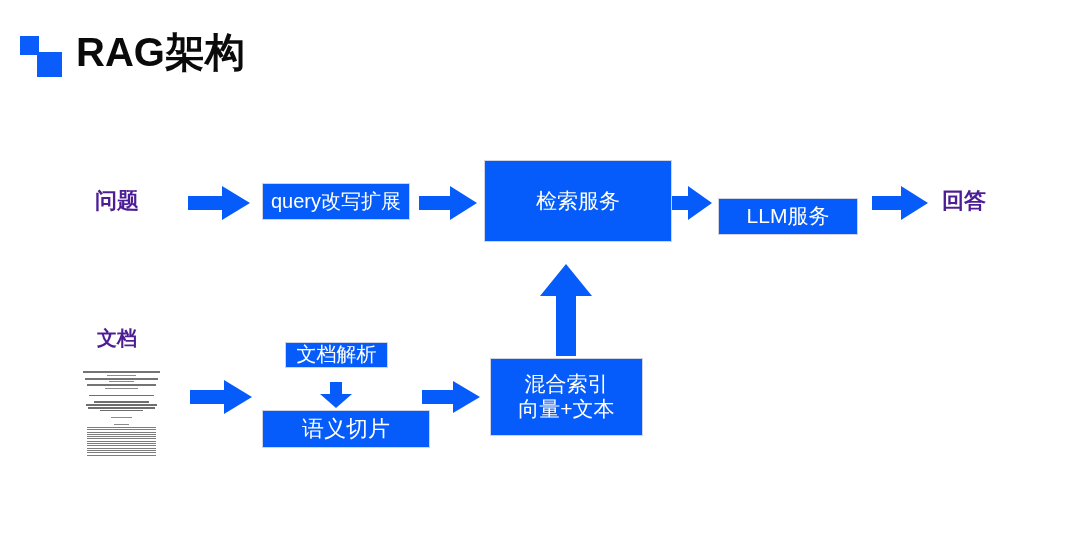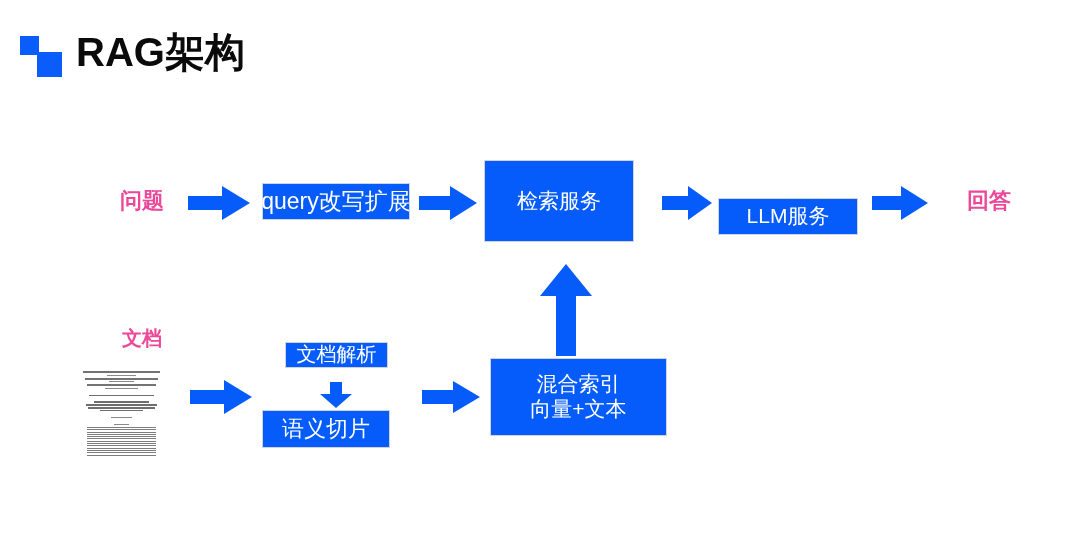--- a/index.html
+++ b/index.html
@@ -74,25 +74,24 @@
     line-height: 1.18;
     white-space: nowrap;
   }
   .node .line {
     display: block;
   }
 
   
   .plain-label {
     position: absolute;
-    color: #ec4899;
+    color: #4c1d95;
     font-weight: bold;
     white-space: nowrap;
     line-height: 1;
-    margin-left: 25px;
   }
 
   
   .arrow {
     position: absolute;
   }
   .arrow svg {
     display: block;
   }
 
@@ -202,41 +201,41 @@
       <polygon points="0,9 31,9 31,0 58,16 31,32 31,23 0,23" fill="#055cfb"></polygon>
     </svg>
   </div>
 
   <div class="arrow" style="left:540px; top:264px;">
     <svg width="52" height="92" viewBox="0 0 52 92" aria-hidden="true">
       <polygon points="26,0 52,32 36,32 36,92 16,92 16,32 0,32" fill="#055cfb"></polygon>
     </svg>
   </div>
 
-  <div class="node" style="left:262px; top:183px; width:148px; height:37px; font-size:23px;">
+  <div class="node" style="left:262px; top:183px; width:148px; height:37px; font-size:20px;">
     <span class="line">query改写扩展</span>
   </div>
 
-  <div class="node" style="left:484px; top:160px; width:150px; height:82px; font-size:21px;">
+  <div class="node" style="left:484px; top:160px; width:188px; height:82px; font-size:21px;">
     <span class="line">检索服务</span>
   </div>
 
   <div class="node" style="left:718px; top:198px; width:140px; height:37px; font-size:21px;">
     <span class="line">LLM服务</span>
   </div>
 
   <div class="node" style="left:285px; top:342px; width:103px; height:26px; font-size:20px;">
     <span class="line">文档解析</span>
   </div>
 
-  <div class="node" style="left:262px; top:410px; width:128px; height:38px; font-size:22px;">
+  <div class="node" style="left:262px; top:410px; width:168px; height:38px; font-size:22px;">
     <span class="line">语义切片</span>
   </div>
 
-  <div class="node" style="left:490px; top:358px; width:177px; height:78px; font-size:21px;">
+  <div class="node" style="left:490px; top:358px; width:153px; height:78px; font-size:21px;">
     <span class="line">混合索引</span>
     <span class="line">向量+文本</span>
   </div>
 
   <div id="doc-thumb">
     <div class="pg">
       <div class="t-line" style="width:92%;"></div>
       <div class="sub-line" style="width:34%;"></div>
       <div class="t-line" style="width:88%;"></div>
       <div class="sub-line" style="width:30%;"></div>

